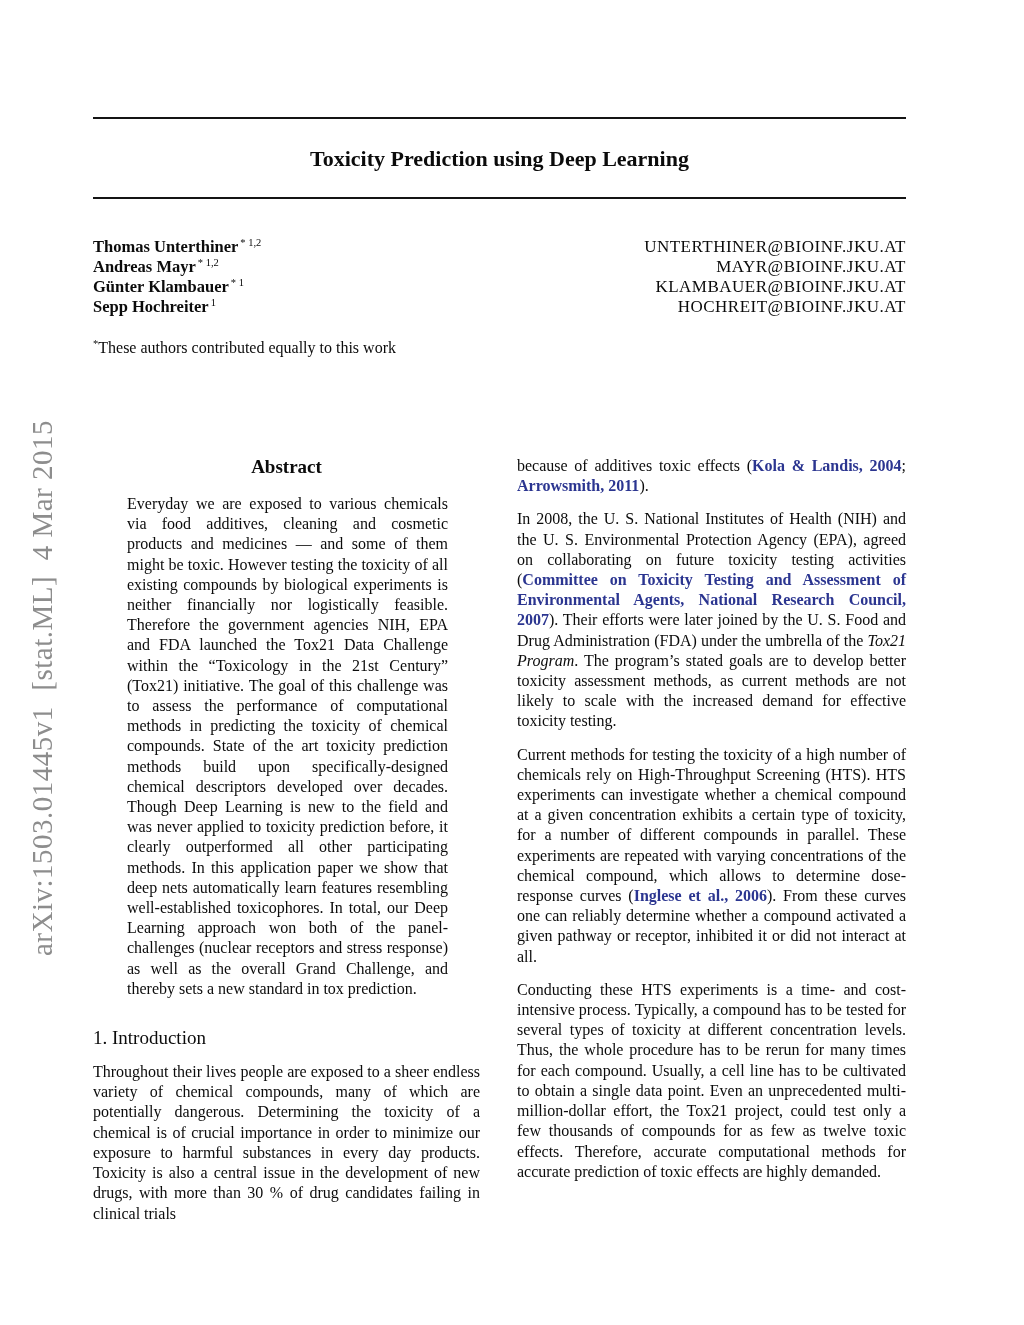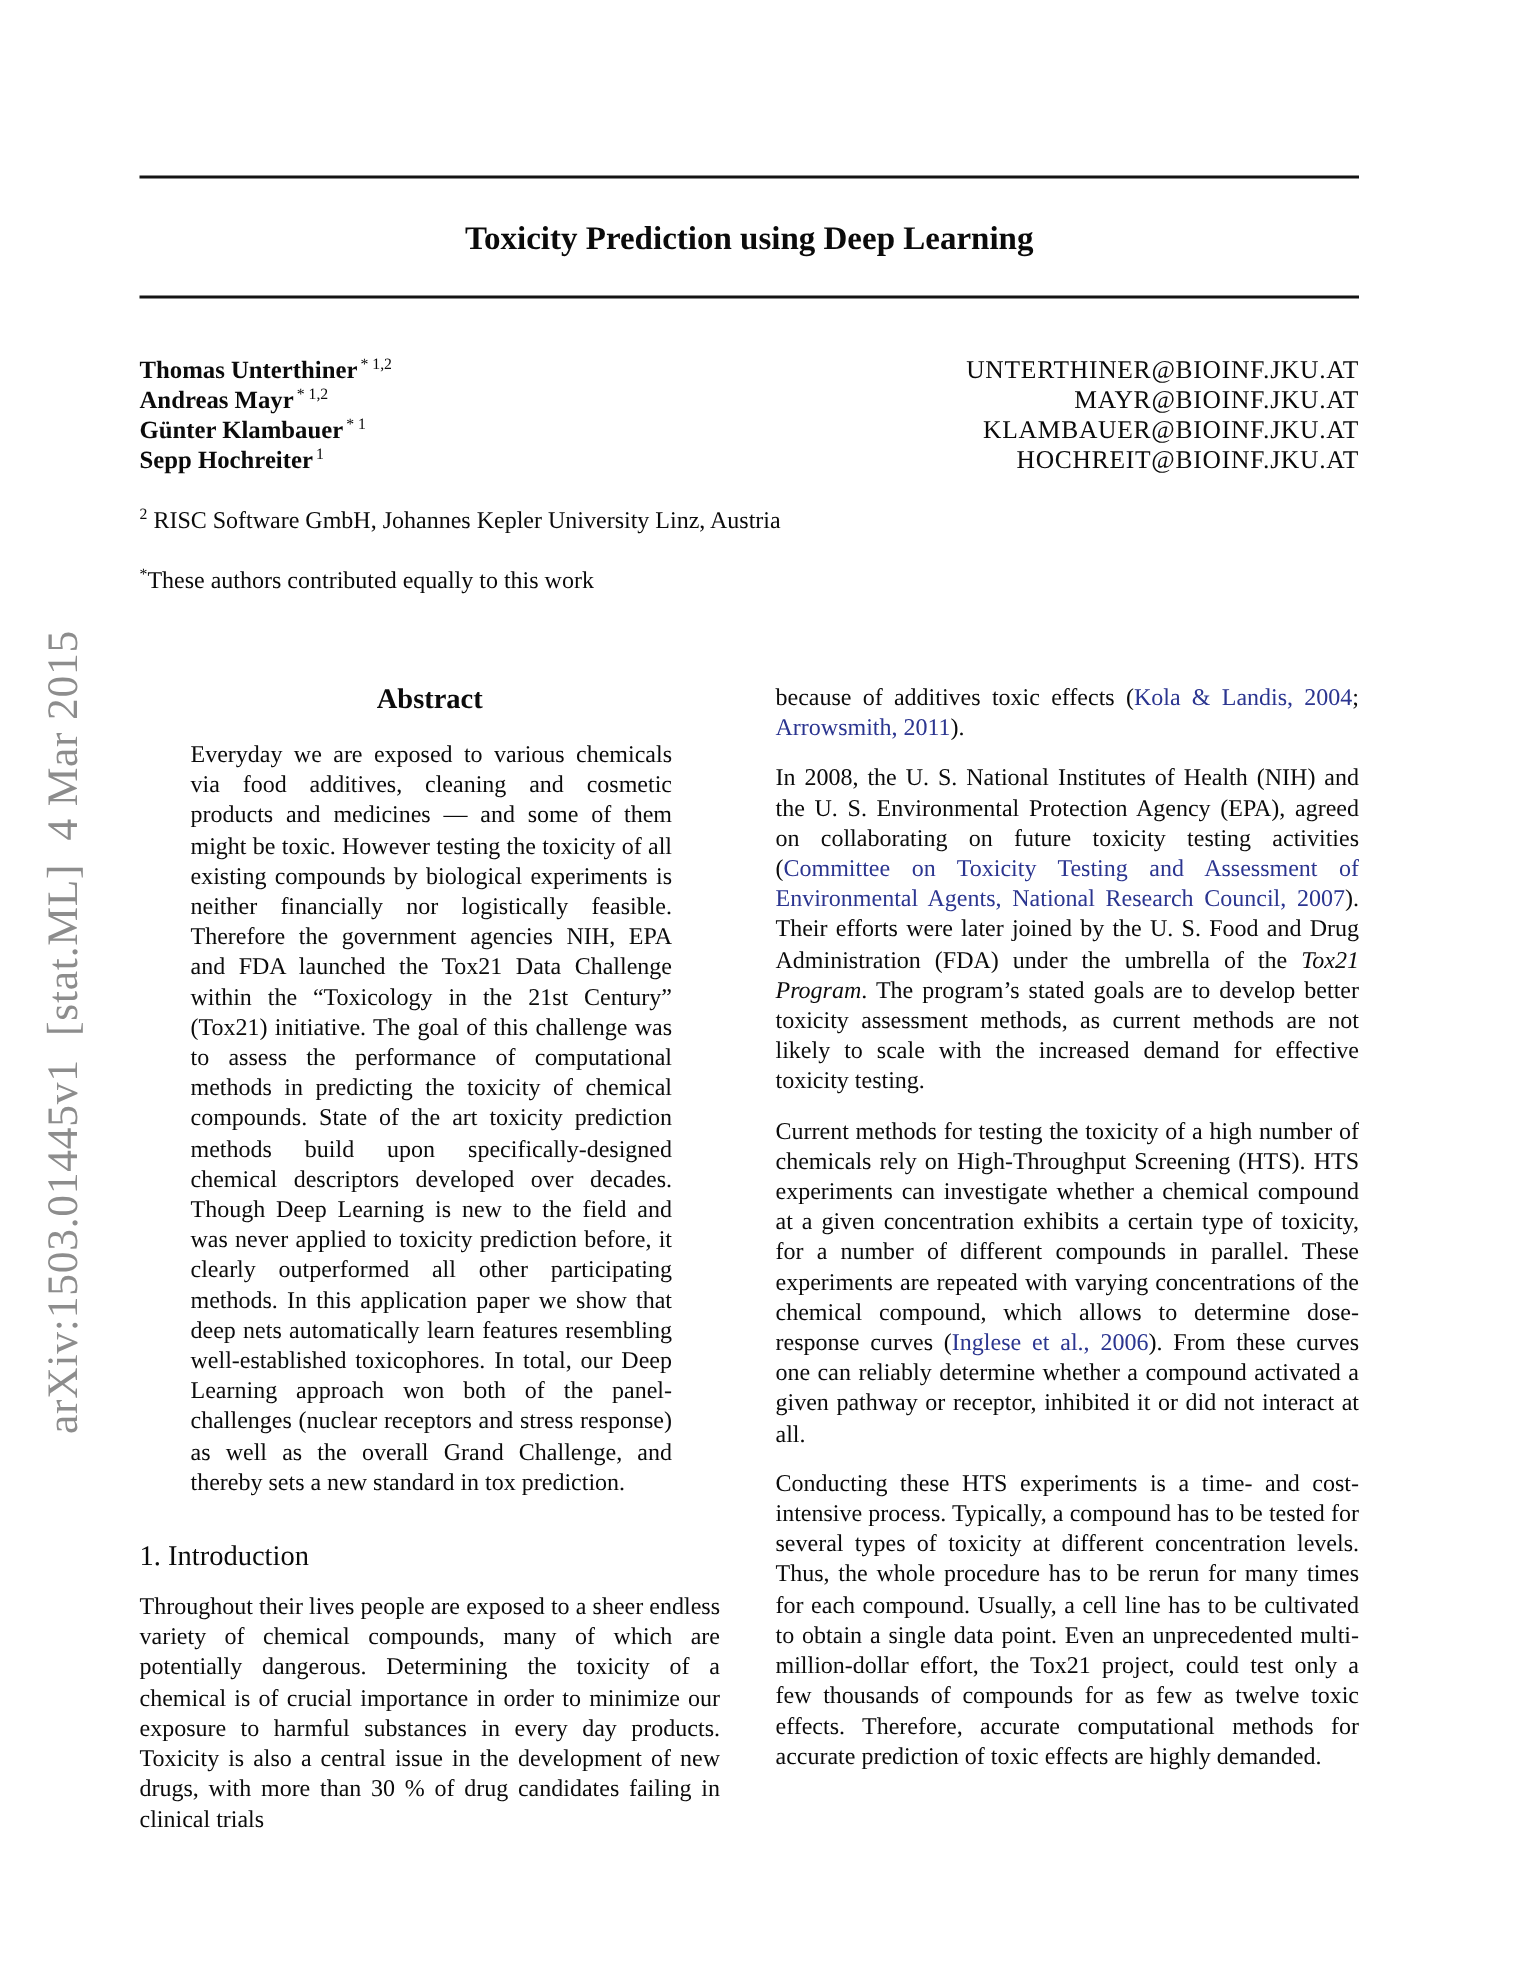--- a/index.html
+++ b/index.html
@@ -72,21 +72,21 @@
   }
   .section-heading{
     font-size:19px;font-weight:normal;
     margin:28px 0 13px 0;
   }
   .body-par{
     font-size:16px;line-height:20.2px;
     text-align:justify;
     margin:0 0 13px 0;
   }
-  .cite{color:var(--cite);cursor:pointer;}
+  .cite{color:var(--cite);cursor:pointer;font-weight:bold;}
   .em{font-style:italic;}
 </style>
 </head>
 <body>
 
 <div class="page">
 
   <div class="arxiv-strip">arXiv:1503.01445v1  [stat.ML]  4 Mar 2015</div>
 
   <div class="content">
@@ -110,21 +110,20 @@
           <span><span class="author-name">Günter Klambauer</span><span class="author-sup">* 1</span></span>
           <span class="author-email">KLAMBAUER@BIOINF.JKU.AT</span>
         </div>
         <div class="author-row">
           <span><span class="author-name">Sepp Hochreiter</span><span class="author-sup">1</span></span>
           <span class="author-email">HOCHREIT@BIOINF.JKU.AT</span>
         </div>
       </div>
 
     <div class="affiliations">
-        <div class="affil-row"><sup>2</sup><span> RISC Software GmbH, Johannes Kepler University Linz, Austria</span></div>
       </div>
 
     <div class="note"><sup>*</sup><span>These authors contributed equally to this work</span></div>
 
     <div class="columns">
 
       <div class="col-left">
         <h2 class="abstract-heading">Abstract</h2>
         <p class="abstract-body">Everyday we are exposed to various chemicals via food additives, cleaning and cosmetic products and medicines — and some of them might be toxic. However testing the toxicity of all existing compounds by biological experiments is neither financially nor logistically feasible. Therefore the government agencies NIH, EPA and FDA launched the Tox21 Data Challenge within the “Toxicology in the 21st Century” (Tox21) initiative. The goal of this challenge was to assess the performance of computational methods in predicting the toxicity of chemical compounds. State of the art toxicity prediction methods build upon specifically-designed chemical descriptors developed over decades. Though Deep Learning is new to the field and was never applied to toxicity prediction before, it clearly outperformed all other participating methods. In this application paper we show that deep nets automatically learn features resembling well-established toxicophores. In total, our Deep Learning approach won both of the panel-challenges (nuclear receptors and stress response) as well as the overall Grand Challenge, and thereby sets a new standard in tox prediction.</p>
 

